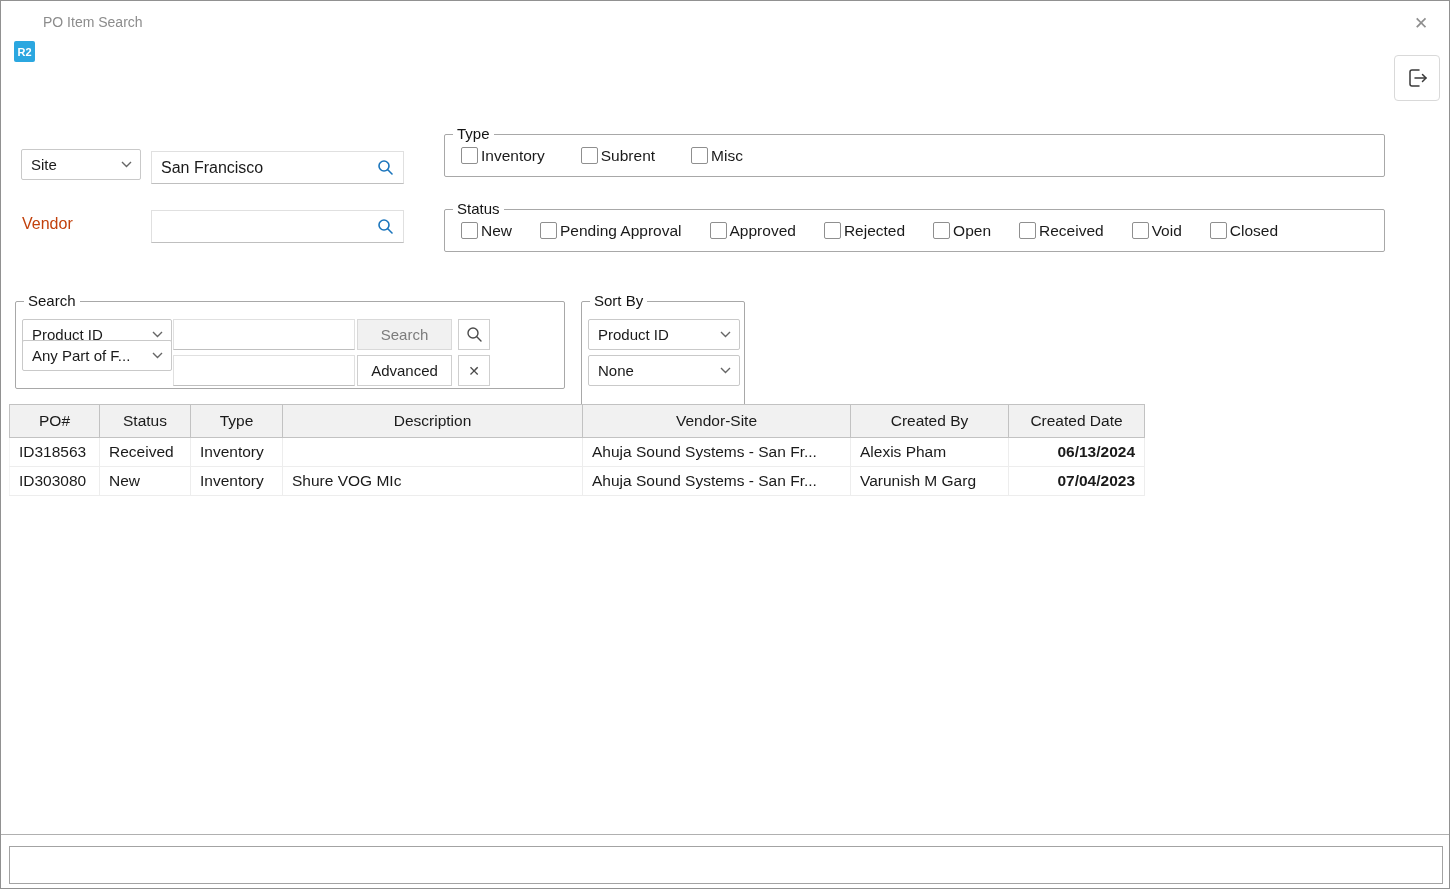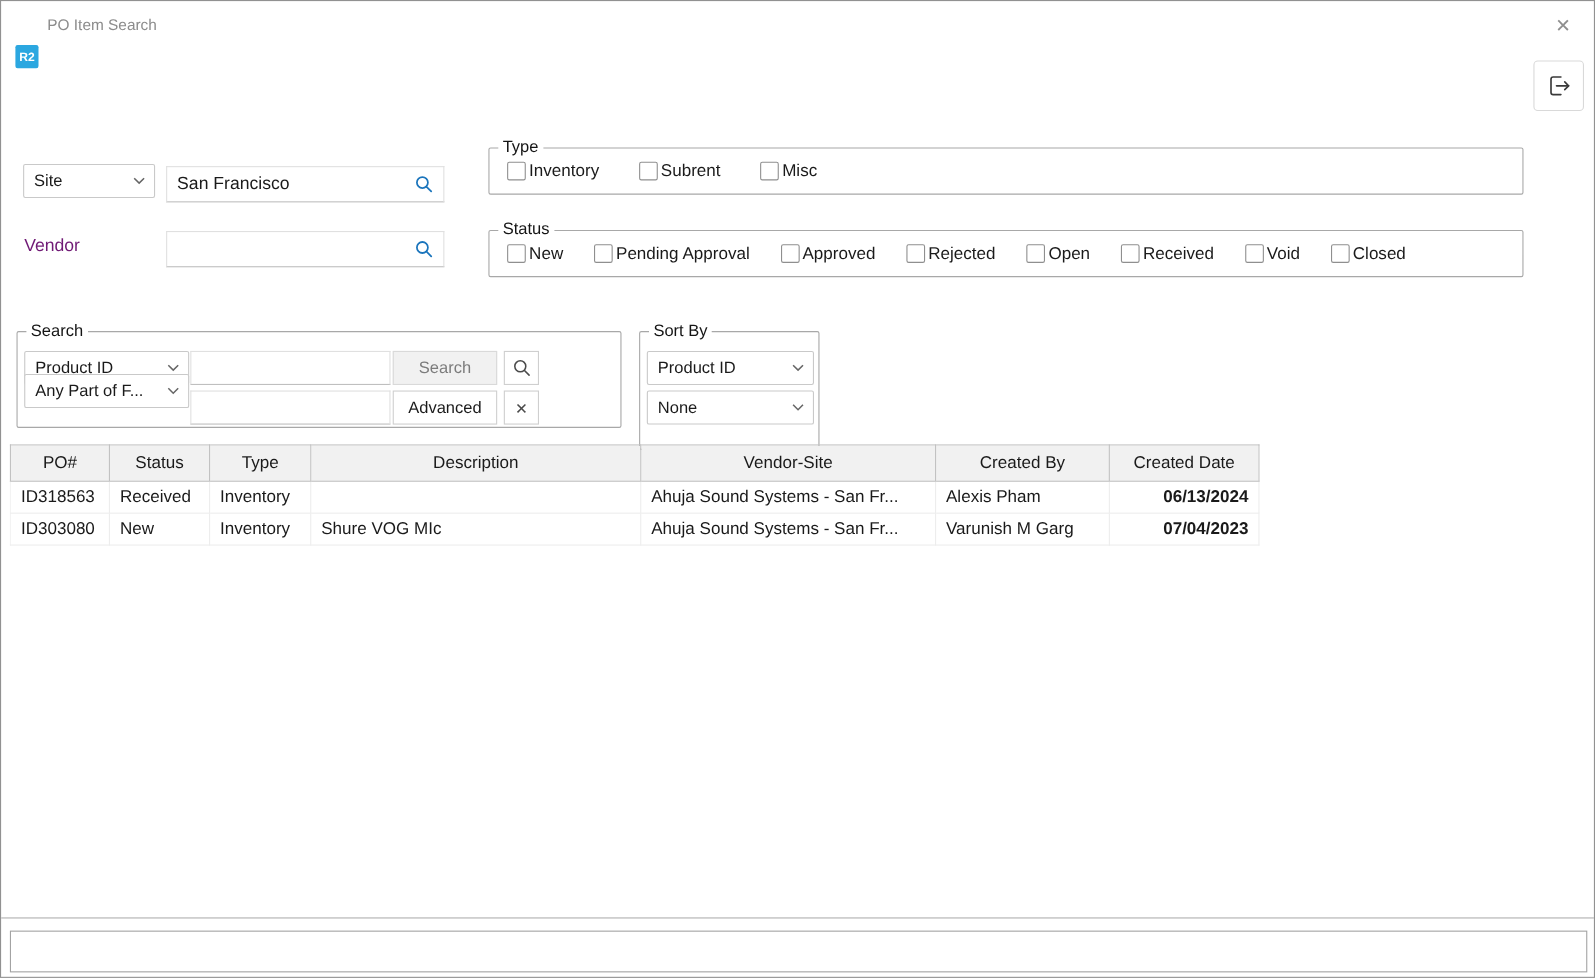--- a/index.html
+++ b/index.html
@@ -34,21 +34,21 @@
     border:1px solid #c9c9c9; border-radius:2px;
     display:flex; align-items:center; justify-content:space-between;
     padding:0 8px 0 9px; font-size:15px; color:#1a1a1a;
   }
   .field {
     position:absolute; height:33px; background:#fff;
     border:1px solid #e0e0e0; border-bottom-color:#bfbfbf;
     display:flex; align-items:center; justify-content:space-between;
     padding:0 9px; font-size:16px;
   }
-  .plain-label { position:absolute; font-size:16px; color:#701a75; }
+  .plain-label { position:absolute; font-size:16px; color:#c2410c; }
   .btn {
     position:absolute; height:31px; display:flex; align-items:center; justify-content:center;
     font-size:15px; border:1px solid #cfcfcf; background:#fff; color:#1a1a1a;
   }
   .btn.gray { background:#f1f1f1; color:#7c7c7c; border-color:#d9d9d9; }
   .iconbtn {
     position:absolute; width:32px; height:31px; border:1px solid #cfcfcf; background:#fff;
     display:flex; align-items:center; justify-content:center; color:#4a4a4a; font-size:14px;
   }
 

